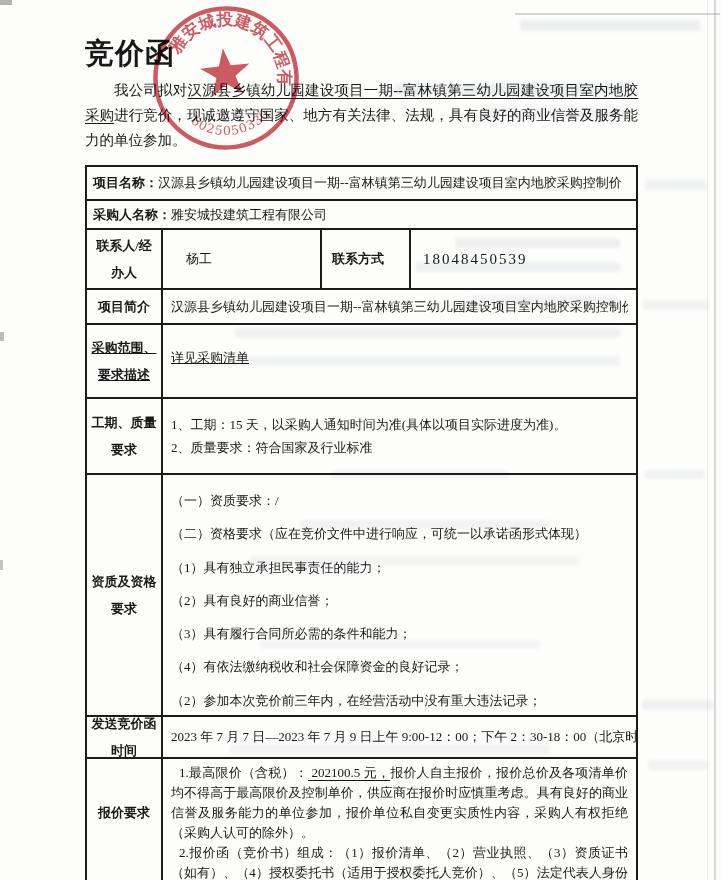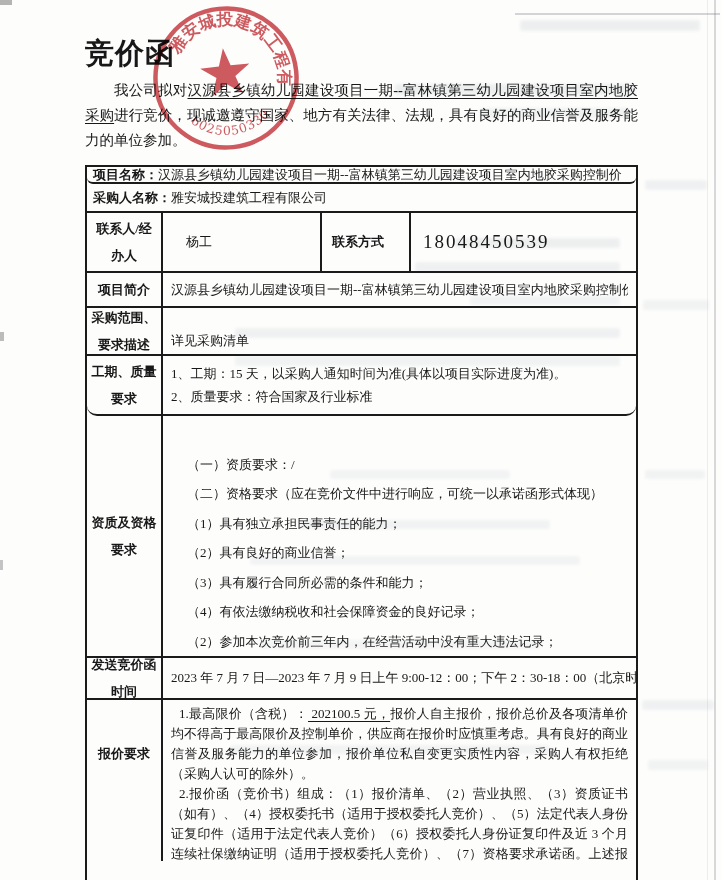--- a/index.html
+++ b/index.html
@@ -25,47 +25,47 @@
     transform:rotate(-6deg);opacity:.82;mix-blend-mode:multiply;pointer-events:none;
   }
   
   .btable{
     position:absolute;top:165px;left:85px;width:553px;height:715px;
     border:2px solid #1b1b1b;border-bottom:none;overflow:hidden;
     box-sizing:border-box;font-size:13px;line-height:20px;
   }
   .trow{display:flex;border-bottom:2px solid #1b1b1b;box-sizing:border-box;overflow:hidden;}
   .trow:last-child{border-bottom:none;}
-  .r1{height:17px;border-radius:6px;} .r2{height:29px;} .r3{height:60px;} .r4{height:35px;}
-  .r5{height:48px;} .r6{height:60px;border-radius:10px;} .r7{height:242px;} .r8{height:42px;} .r9{height:161px;}
+  .r1{height:34px;} .r2{height:29px;} .r3{height:60px;} .r4{height:35px;}
+  .r5{height:74px;text-decoration:underline;} .r6{height:76px;} .r7{height:242px;} .r8{height:42px;} .r9{height:161px;}
   .fullcell{
     flex:1;display:flex;align-items:center;padding:0 6px;min-width:0;
     white-space:nowrap;overflow:hidden;
   }
   .lcell{
     width:76px;flex:none;border-right:2px solid #1b1b1b;box-sizing:border-box;
     display:flex;flex-direction:column;justify-content:center;align-items:center;
     text-align:center;font-weight:bold;padding:0 4px;line-height:27px;
   }
   .ccell{
     flex:1;display:flex;flex-direction:column;justify-content:center;
     padding:0 8px;box-sizing:border-box;min-width:0;
   }
   .blabel{font-weight:bold;}
   
   .c-name{width:159px;flex:none;border-right:2px solid #1b1b1b;box-sizing:border-box;
     display:flex;align-items:center;padding:0 23px;}
   .c-method{width:89px;flex:none;border-right:2px solid #1b1b1b;box-sizing:border-box;
     display:flex;align-items:center;padding:0 10px;font-weight:bold;}
   .c-phone{flex:1;display:flex;align-items:center;padding:0 12px;
-    font-size:19px;letter-spacing:2px;}
+    font-size:15px;letter-spacing:2px;}
   
   .r6 .ccell{line-height:23px;}
   
-  .r7 .ccell{justify-content:flex-end;padding-top:5px;margin-left:16px;}
+  .r7 .ccell{justify-content:space-between;padding-top:11px;}
   .r7 .qitem{line-height:29.5px;white-space:nowrap;overflow:hidden;}
   
   .r8 .ccell{white-space:nowrap;overflow:hidden;}
   
   .r9 .lcell{justify-content:flex-start;padding-top:40px;text-align:center;}
   .r9 .ccell{justify-content:flex-start;padding-top:4px;line-height:20px;text-align:justify;}
   .r9 p{margin:0;text-indent:8px;}
   
   .smudge{position:absolute;background:#6c7a88;filter:blur(1.6px);border-radius:3px;pointer-events:none;}
   .edge{position:absolute;pointer-events:none;}

